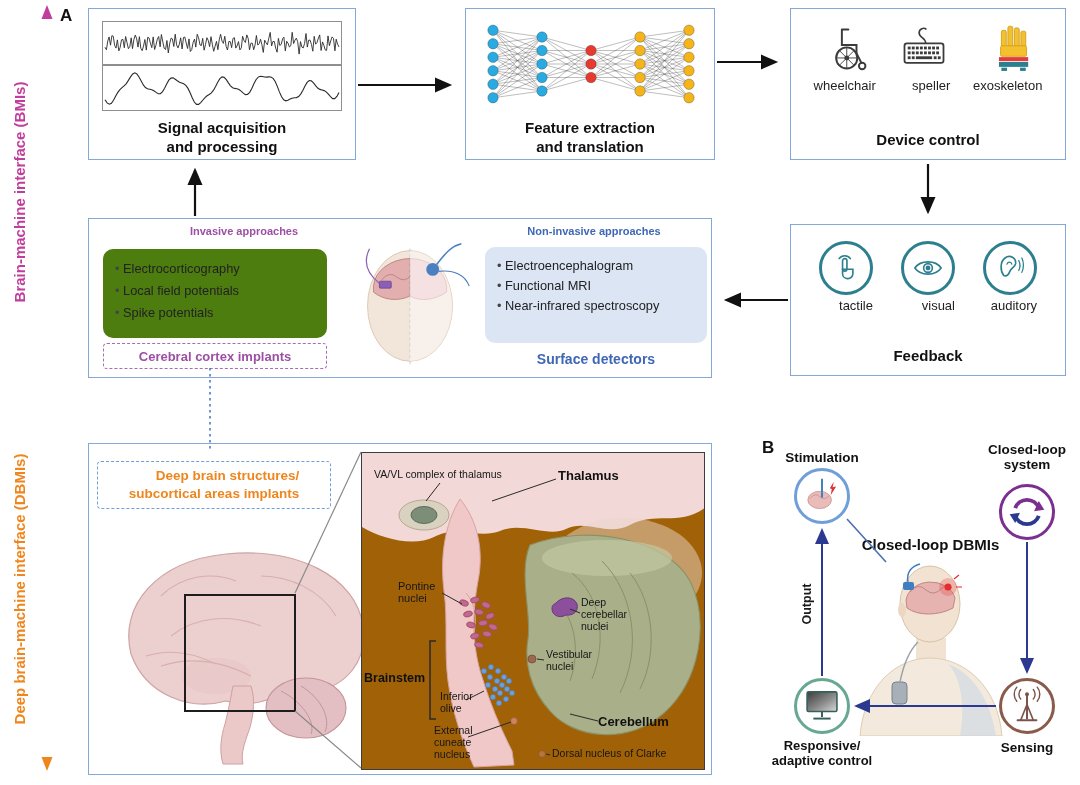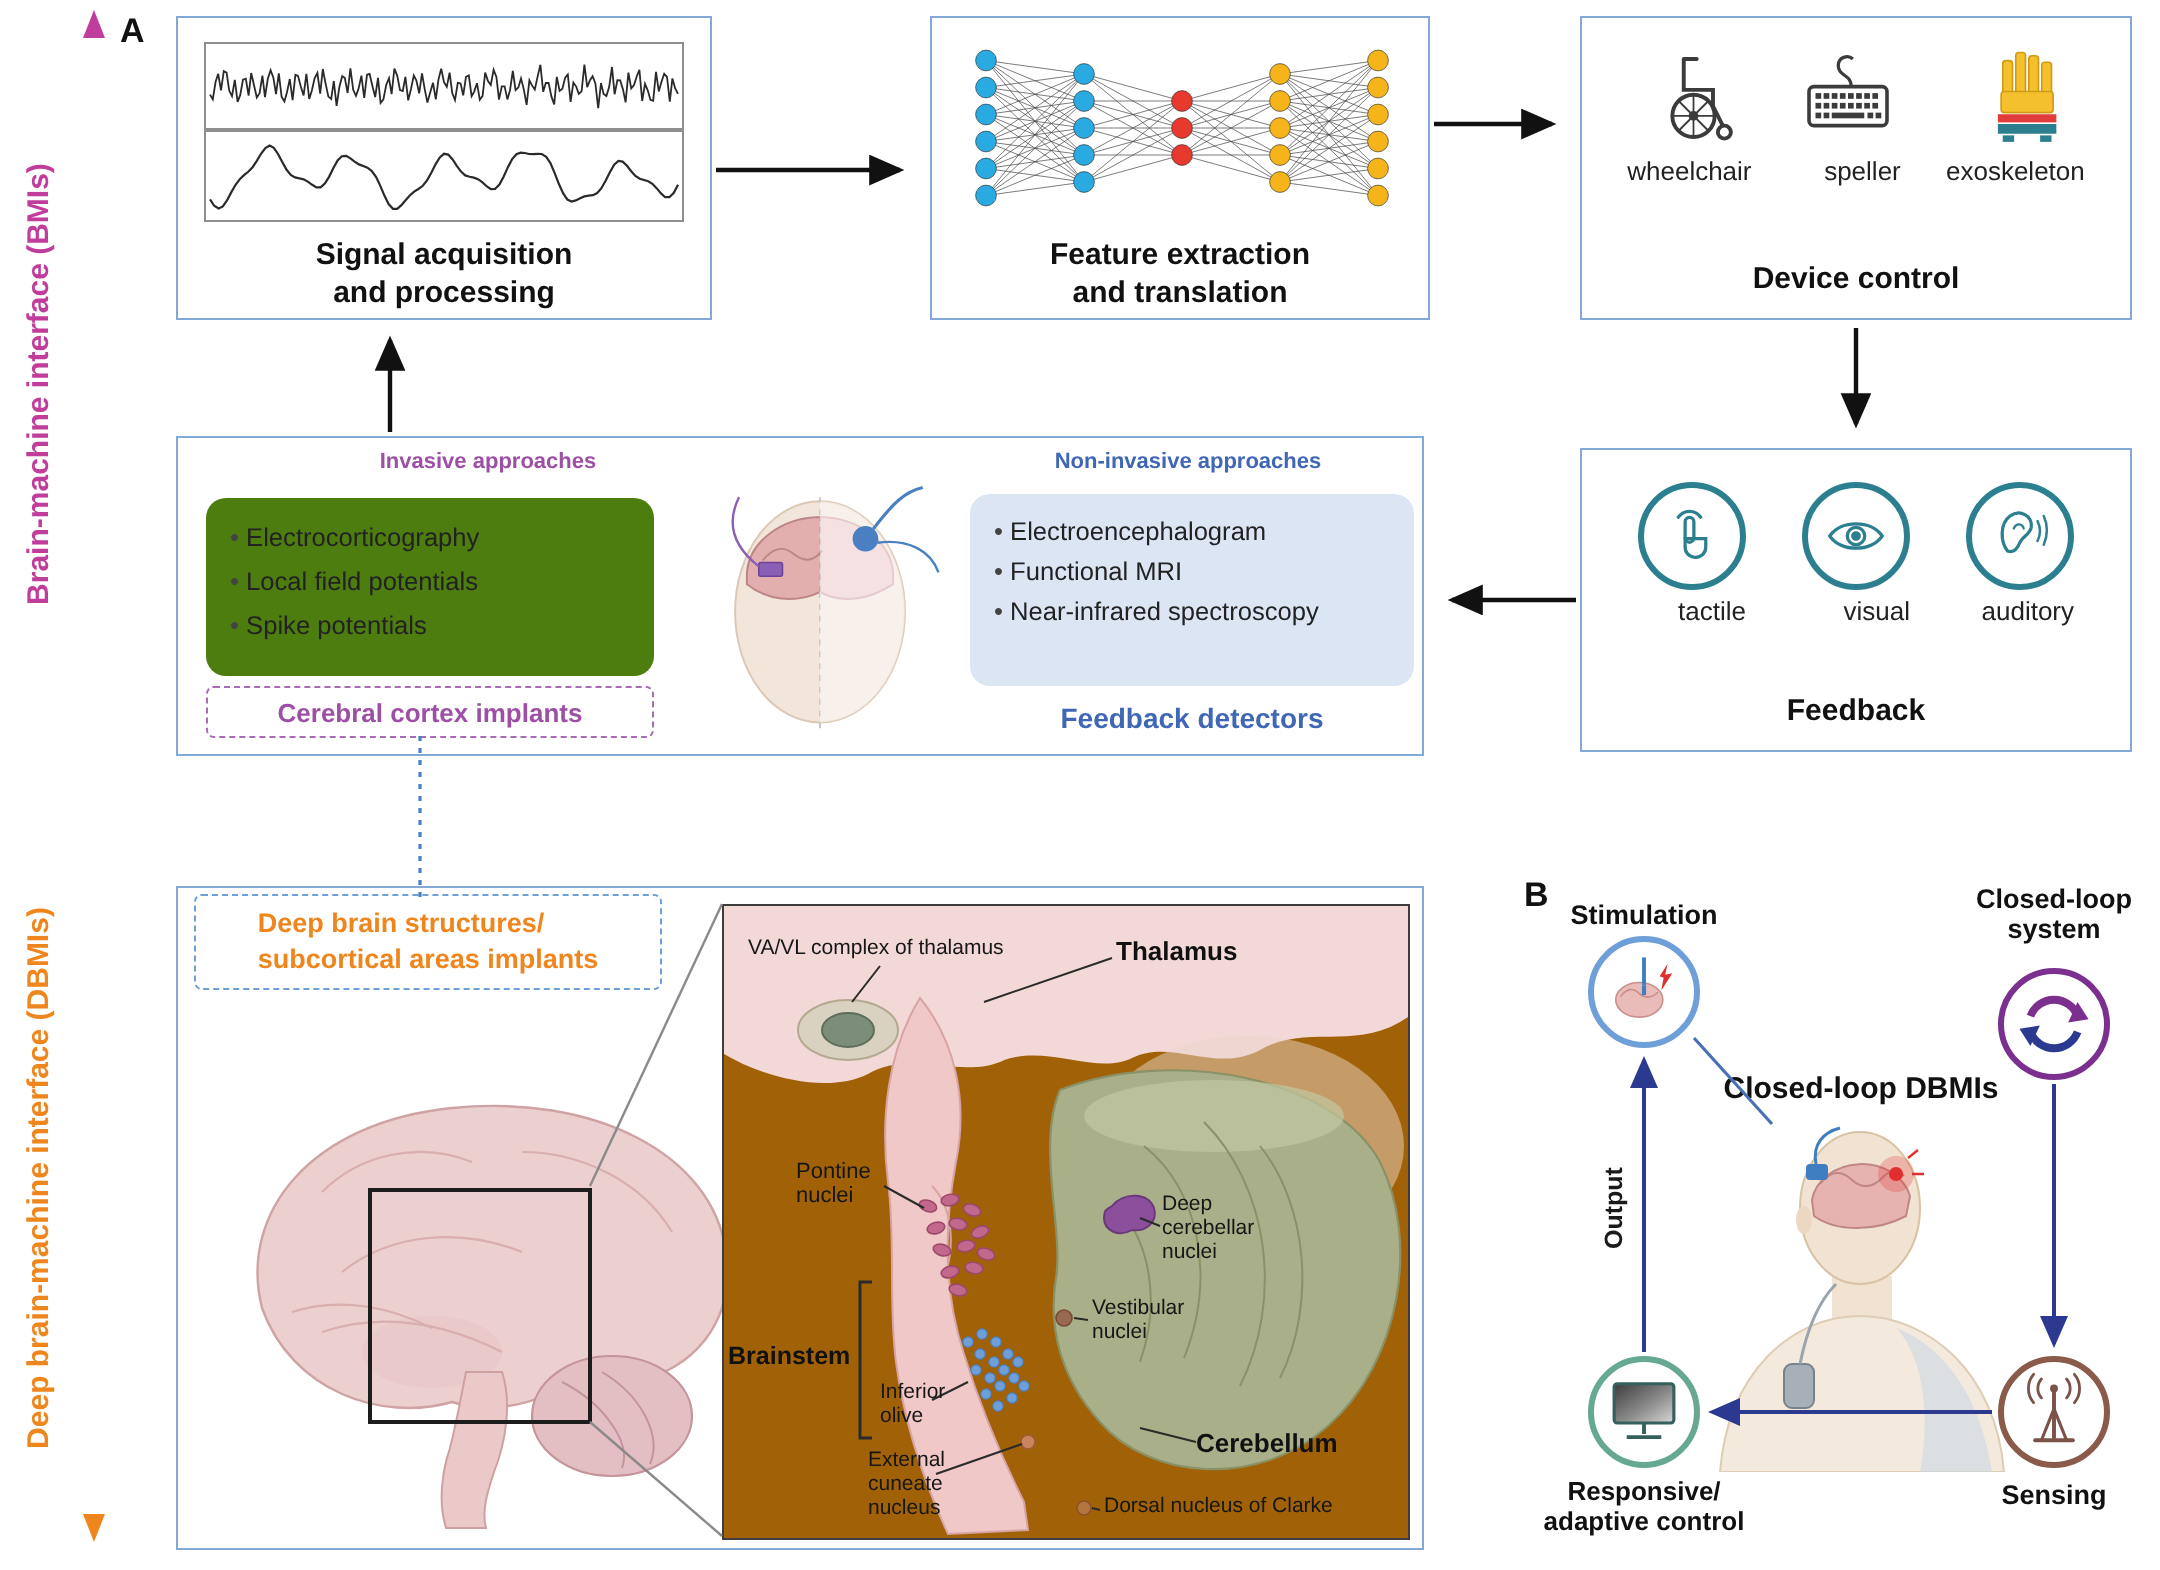--- a/index.html
+++ b/index.html
@@ -334,25 +334,25 @@
   </svg>
 
   <div class="ap-title" style="left:392px;top:6px;width:226px;color:#3f67b5">Non-invasive approaches</div>
   <div class="ap-panel" style="left:396px;top:28px;width:222px;height:96px;background:#dbe5f4">
     <ul style="line-height:1">
       <li style="line-height:1.56">Electroencephalogram</li>
       <li style="line-height:1.56">Functional MRI</li>
       <li style="line-height:1.56">Near-infrared spectroscopy</li>
     </ul>
   </div>
-  <div class="dashed-foot" style="left:396px;top:128px;width:222px;height:24px;color:#3f67b5;font-size:14px">Feedback detectors</div>
+  <div class="dashed-foot" style="left:396px;top:128px;width:222px;height:24px;color:#3f67b5;font-size:14px">Surface detectors</div>
 </div>
 
 <div class="box" style="left:88px;top:443px;width:624px;height:332px">
-  <div class="dashed-foot pre" style="left:8px;top:3px;width:234px;height:48px;border:1.6px dashed #6f9fd8;border-radius:4px;color:#ef861d;font-size:13.5px;line-height:1.35;text-align:left">Deep brain structures/
+  <div class="dashed-foot pre" style="left:8px;top:17px;width:234px;height:48px;border:1.6px dashed #6f9fd8;border-radius:4px;color:#ef861d;font-size:13.5px;line-height:1.35;text-align:right">Deep brain structures/
 subcortical areas implants</div>
 
   <svg width="290" height="230" viewBox="0 0 290 230" style="position:absolute;left:12px;top:92px">
     <path d="M30,118 C18,70 55,25 125,18 C195,11 255,40 262,90 C267,125 245,150 215,155 C200,158 185,155 175,160 C160,168 140,170 125,165 C90,175 45,160 30,118 Z" fill="#eccfcf" stroke="#cfa3a3" stroke-width="1.2"></path>
     <ellipse cx="115" cy="140" rx="35" ry="18" fill="#e8c6c6" opacity="0.7"></ellipse>
     <g fill="none" stroke="#d9aeae" stroke-width="1.1">
       <path d="M60,60 C80,40 110,35 135,45"></path>
       <path d="M70,100 C95,80 130,78 160,90"></path>
       <path d="M160,40 C190,40 220,55 235,80"></path>
       <path d="M45,120 C70,112 95,118 115,128"></path>

